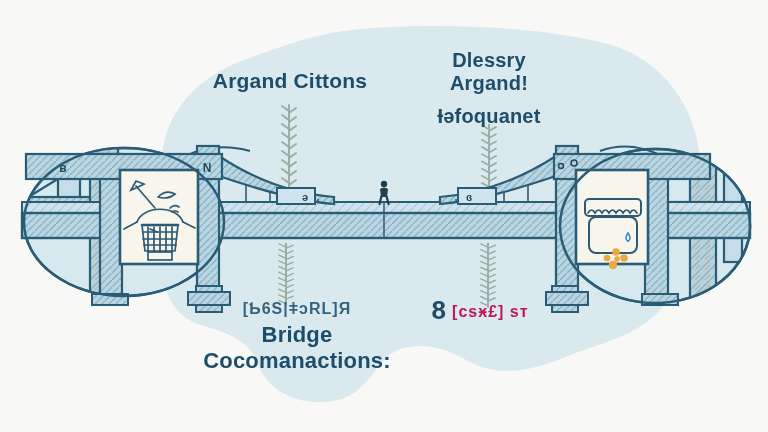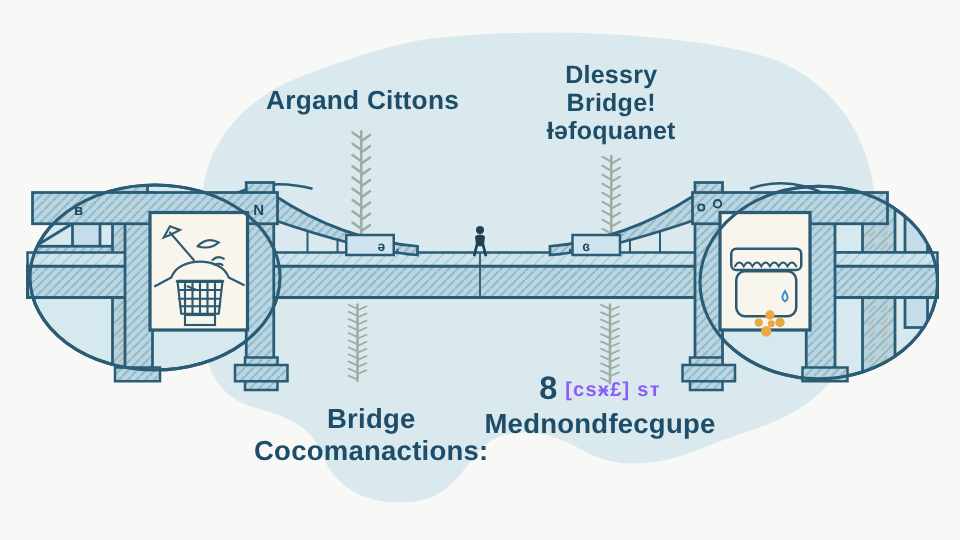--- a/index.html
+++ b/index.html
@@ -8,30 +8,30 @@
     background:#f8f8f6;font-family:"Liberation Sans",sans-serif;
   }
   .stage svg{position:absolute;left:0;top:0;}
   .t{
     position:absolute;transform:translateX(-50%);
     font-weight:bold;color:#1d4d68;white-space:nowrap;text-align:center;
     letter-spacing:.2px;line-height:1;
   }
   .title-left{left:290px;top:70px;font-size:21px;}
   .tr{left:489px;font-size:20px;}
-  .tr1{top:50px;} .tr2{top:73px;} .tr3{top:95px;}
+  .tr1{top:50px;} .tr2{top:73px;} .tr3{top:106px;}
   .cl{left:297px;} 
   .cl-bracket{top:301px;font-size:16px;color:#35637e;letter-spacing:1px;}
   .cl1{top:324px;font-size:22px;}
   .cl2{top:350px;font-size:22px;}
   .cl3{top:372px;font-size:22px;}
   .cr{left:480px;}
   .cr-line1{top:297px;}
   .cr-num{font-size:26px;font-weight:bold;color:#1d4d68;vertical-align:-2px;}
-  .cr-bracket{font-size:16px;font-weight:bold;color:#8b5cf6;letter-spacing:1px;margin-left:6px;}
+  .cr-bracket{font-size:16px;font-weight:bold;color:#be185d;letter-spacing:1px;margin-left:6px;}
   .cr2{top:328px;font-size:22px;}
 </style>
 </head>
 <body>
 
 <div class="stage">
 
   <svg width="768" height="432" viewBox="0 0 768 432">
     <defs>
       <pattern id="hatch" patternUnits="userSpaceOnUse" width="7" height="7">
@@ -174,24 +174,24 @@
       <path d="M381.5,196 L379.5,204 M386.5,196 L388.5,204" stroke="#20404f" stroke-width="2.2" stroke-linecap="round" fill="none"></path>
     </g>
 
     <ellipse cx="124" cy="222" rx="100" ry="74" fill="none" stroke="#2a5c76" stroke-width="2.5"></ellipse>
     <ellipse cx="655" cy="226" rx="95" ry="77" fill="none" stroke="#2a5c76" stroke-width="2.5"></ellipse>
   </svg>
 
   <div class="t title-left">Argand Cittons</div>
 
   <div class="t tr tr1">Dlessry</div>
-  <div class="t tr tr2">Bridge!</div>
+  <div class="t tr tr2">Argand!</div>
   <div class="t tr tr3">Ɨəfoquanet</div>
 
+  <div class="t cl cl-bracket">[Ƅ6S|ǂɔRL]Я</div>
   <div class="t cl cl2">Cocomanactions:</div>
   <div class="t cl cl1">Bridge</div>
 
   <div class="t cr cr-line1">
     <span class="cr-num">8</span><span class="cr-bracket">[ᴄѕӿ£] ѕт</span>
   </div>
-  <div class="t cr cr2">Mednondfecgupe</div>
 
 </div>
 
 </body></html>

